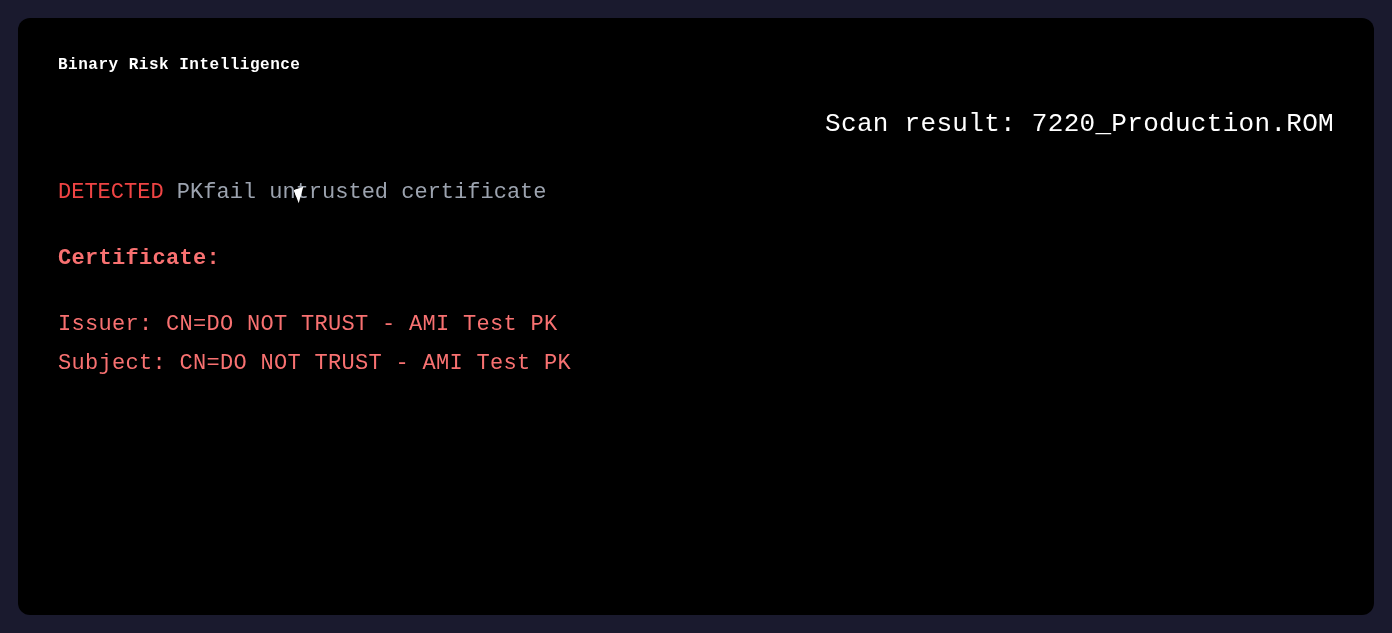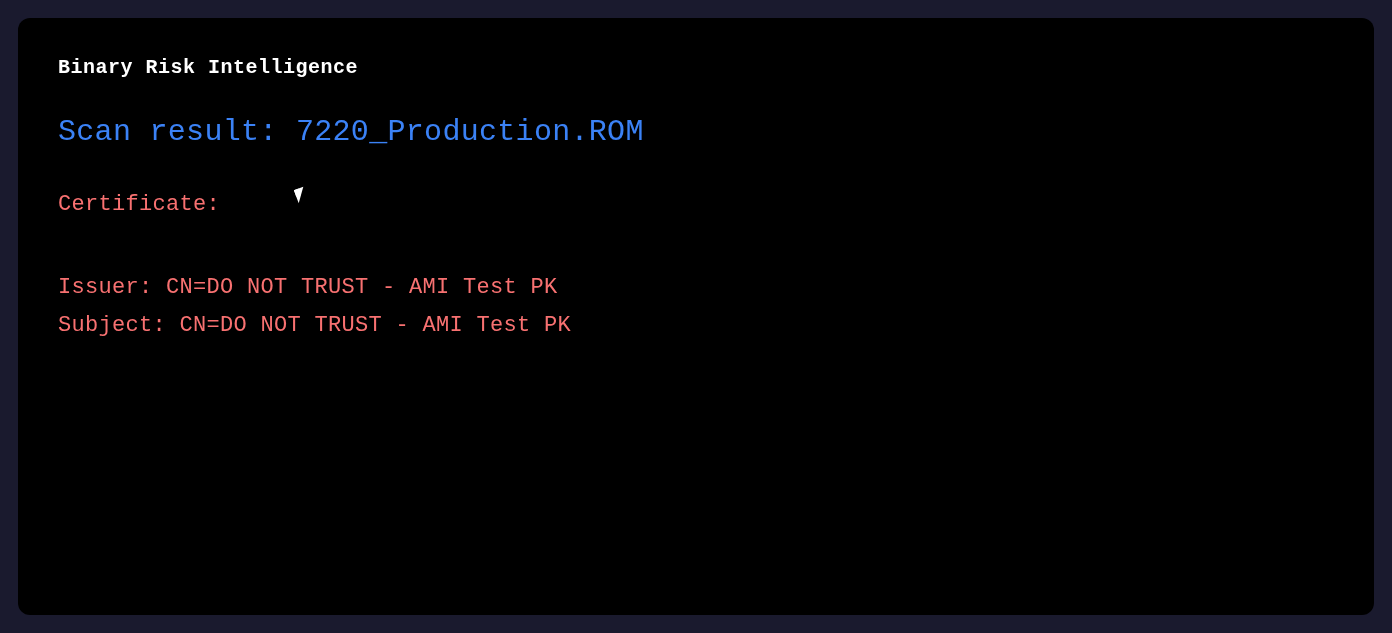--- a/index.html
+++ b/index.html
@@ -17,31 +17,32 @@
     .terminal-panel {
       background: #000000;
       border-radius: 12px;
       width: 100%;
       height: 100%;
       padding: 38px 40px;
       position: relative;
     }
     .title {
       color: #ffffff;
-      font-size: 20px;
+      font-size: 16px;
       font-weight: bold;
       letter-spacing: 0.5px;
       margin-bottom: 28px;
     }
     .info-line {
-      color: #3b82f6;
-      font-size: 30px;
+      color: #ffffff;
+      font-size: 26px;
       line-height: 1.7;
       letter-spacing: 0.3px;
       white-space: nowrap;
+      text-align: right;
     }
     .detected-line {
       margin-top: 28px;
       font-size: 22px;
       line-height: 1.7;
     }
     .detected-label {
       color: #ef4444;
       font-weight: normal;
     }
@@ -51,21 +52,22 @@
     .cert-section {
       margin-top: 28px;
     }
     .cert-line {
       color: #f87171;
       font-size: 22px;
       line-height: 1.75;
       letter-spacing: 0.3px;
     }
     .cert-header {
-      margin-bottom: 44px;
+      margin-bottom: 28px;
+      font-weight: bold;
     }
     .cursor {
       position: absolute;
       top: 170px;
       left: 278px;
       width: 0;
       height: 0;
       pointer-events: none;
     }
     .cursor::before {
@@ -84,20 +86,23 @@
 <body>
 
 <div class="terminal-panel">
   <div class="title">Binary Risk Intelligence</div>
 
   <div class="info-line">
     <span>Scan result: </span><span>7220_Production.ROM</span>
   </div>
 
 
+  <div class="detected-line">
+    <span class="detected-label">DETECTED</span><span class="detected-text"> PKfail untrusted certificate</span>
+  </div>
 
   <div class="cert-section">
     <div class="cert-line cert-header">Certificate:</div>
 
     <div class="cert-line">
       <span>Issuer: </span><span>CN=DO NOT TRUST - AMI Test PK</span>
     </div>
 
     <div class="cert-line">
       <span>Subject: </span><span>CN=DO NOT TRUST - AMI Test PK</span>

